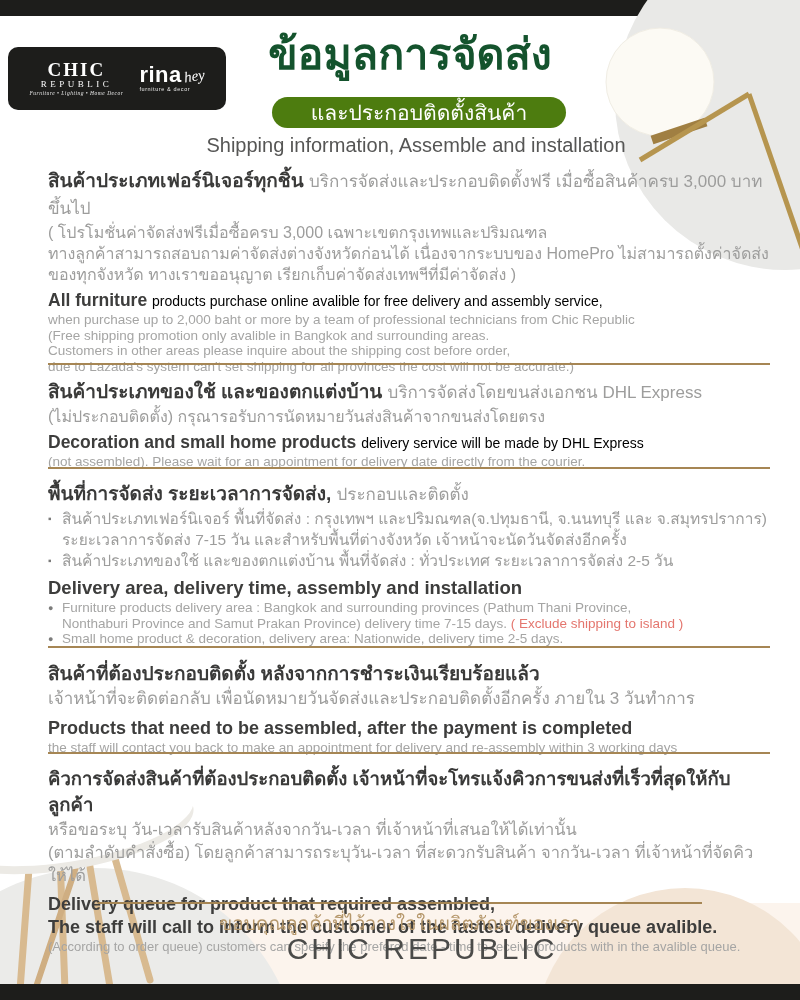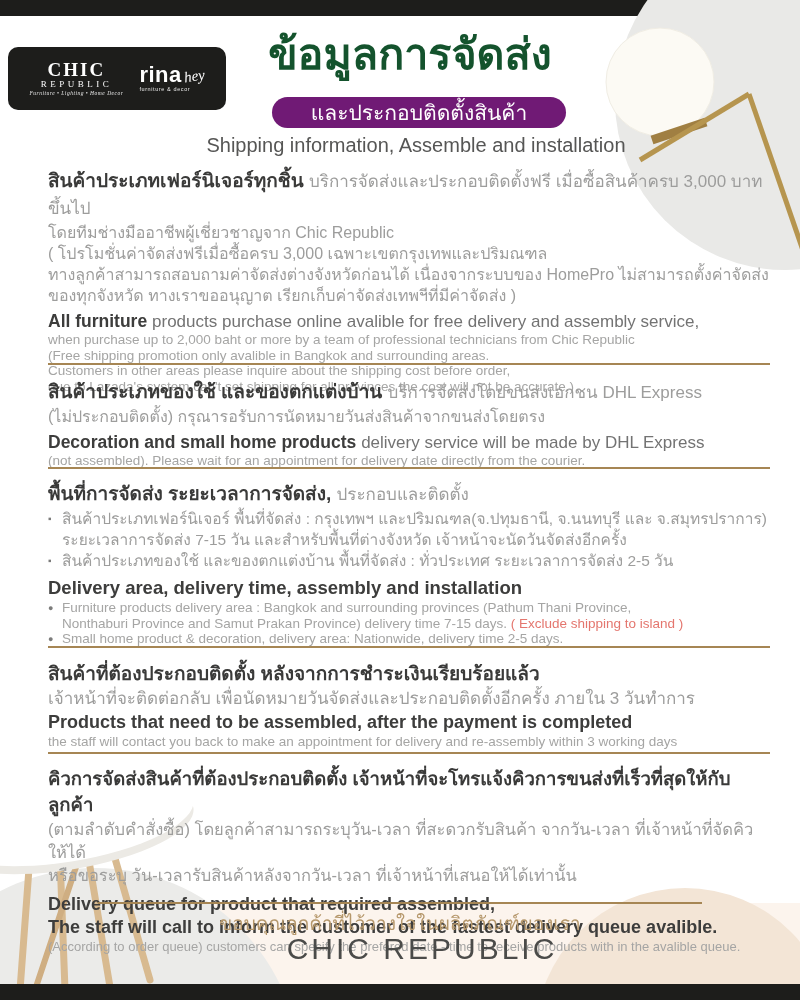--- a/index.html
+++ b/index.html
@@ -30,35 +30,35 @@
   .chic-tag   { font-family:"Liberation Serif","DejaVu Serif",serif; font-style:italic; font-size:5.5px; letter-spacing:.5px; line-height:7px; color:#e9e9e9; }
   .logo-rina { text-align:left; position:relative; }
   .rina-row { display:flex; align-items:flex-end; }
   .rina-name  { font-size:22px; font-weight:700; letter-spacing:.5px; line-height:20px; }
   .rina-script{ font-family:"Liberation Serif","DejaVu Serif",serif; font-style:italic; font-size:15px; margin-left:2px; transform:rotate(-8deg); display:inline-block; }
   .rina-tag   { font-size:5.5px; letter-spacing:.6px; color:#e9e9e9; margin-top:1px; }
 
   
   .title { position:absolute; left:250px; top:28px; width:320px; text-align:center; font-size:43px; font-weight:700;
            color:#14532d; z-index:5; line-height:52px; }
-  .red-banner { position:absolute; left:272px; top:97px; width:294px; height:31px; background:#701a75; border-radius:16px;
+  .red-banner { position:absolute; left:272px; top:97px; width:294px; height:31px; background:#4d7c0f; border-radius:16px;
                 color:#ffffff; font-size:21px; text-align:center; line-height:31px; z-index:5; }
   .subtitle-en { position:absolute; left:30px; top:134px; width:772px; text-align:center; font-size:20px; color:#565655; z-index:5; }
 
   
   .sec { position:absolute; left:48px; width:724px; z-index:5; }
   .divider { position:absolute; height:0; border-top:2px solid #a68654; z-index:5; }
   .d-wide { left:48px; width:722px; }
   .d-last { left:98px; width:604px; }
 
   .t-lead { font-size:19px; line-height:26px; font-weight:700; color:#3a3a39; }
   .t-lead .rest { font-weight:400; font-size:17px; color:#9d9d9c; }
   .t-reg  { font-size:16px; line-height:21px; color:#9d9d9c; font-weight:400; }
   .e-lead { font-size:17.5px; line-height:21px; font-weight:700; color:#3d3d3c; margin-top:5px; }
-  .e-lead .rest { font-weight:400; font-size:17px; color:#737373; }
+  .e-lead .rest { font-weight:400; font-size:14px; color:#000000; }
   .e-reg  { font-size:13.5px; line-height:15.5px; color:#a5a5a4; }
   .e-bold2 { font-size:18px; line-height:23px; font-weight:700; color:#3d3d3c; }
 
   .bullet { display:flex; }
   .bullet .mark { width:14px; flex:0 0 14px; color:#7c7c7b; font-size:10px; line-height:21px; }
   .bullet.en .mark { line-height:16px; font-size:9px; }
   .b-text { flex:1; }
   .red-note { color:#e4766e; }
 
   
@@ -110,21 +110,20 @@
       <div class="rina-tag">furniture &amp; decor</div>
     </div>
   </div>
 
   <h1 class="title">ข้อมูลการจัดส่ง</h1>
   <div class="red-banner">และประกอบติดตั้งสินค้า</div>
   <div class="subtitle-en">Shipping information, Assemble and installation</div>
 
   <div class="sec" style="top:168px">
     <p class="t-lead"><span>สินค้าประเภทเฟอร์นิเจอร์ทุกชิ้น</span> <span class="rest">บริการจัดส่งและประกอบติดตั้งฟรี เมื่อซื้อสินค้าครบ 3,000 บาทขึ้นไป</span></p>
-    <p class="t-reg">โดยทีมช่างมืออาชีพผู้เชี่ยวชาญจาก Chic Republic</p>
     <p class="t-reg">( โปรโมชั่นค่าจัดส่งฟรีเมื่อซื้อครบ 3,000 เฉพาะเขตกรุงเทพและปริมณฑล</p>
     <p class="t-reg">ทางลูกค้าสามารถสอบถามค่าจัดส่งต่างจังหวัดก่อนได้ เนื่องจากระบบของ HomePro ไม่สามารถตั้งค่าจัดส่ง</p>
     <p class="t-reg">ของทุกจังหวัด ทางเราขออนุญาต เรียกเก็บค่าจัดส่งเทพฯีที่มีค่าจัดส่ง )</p>
     <p class="e-lead"><span>All furniture</span> <span class="rest">products purchase online avalible for free delivery and assembly service,</span></p>
     <p class="e-reg">when purchase up to 2,000 baht or more by a team of professional technicians from Chic Republic</p>
     <p class="e-reg">(Free shipping promotion only avalible in Bangkok and surrounding areas.</p>
     <p class="e-reg">Customers in other areas please inquire about the shipping cost before order,</p>
     <p class="e-reg">due to Lazada's system can't set shipping for all provinces the cost will not be accurate.)</p>
   </div>
   <div class="divider d-wide" style="top:363px"></div>
@@ -165,29 +164,29 @@
       <div class="b-text">
           <p class="e-reg">Small home product &amp; decoration, delivery area: Nationwide, delivery time 2-5 days.</p>
         </div>
     </div>
   </div>
   <div class="divider d-wide" style="top:646px"></div>
 
   <div class="sec" style="top:661px">
     <p class="t-lead">สินค้าที่ต้องประกอบติดตั้ง หลังจากการชำระเงินเรียบร้อยแล้ว</p>
     <p class="t-reg" style="font-size:17px;line-height:24px">เจ้าหน้าที่จะติดต่อกลับ เพื่อนัดหมายวันจัดส่งและประกอบติดตั้งอีกครั้ง ภายใน 3 วันทำการ</p>
-    <p class="e-bold2" style="">Products that need to be assembled, after the payment is completed</p>
+    <p class="e-bold2" style="margin-top:6px">Products that need to be assembled, after the payment is completed</p>
     <p class="e-reg">the staff will contact you back to make an appointment for delivery and re-assembly within 3 working days</p>
   </div>
   <div class="divider d-wide" style="top:752px"></div>
 
   <div class="sec" style="top:766px">
     <p class="t-lead" style="font-size:18.5px">คิวการจัดส่งสินค้าที่ต้องประกอบติดตั้ง เจ้าหน้าที่จะโทรแจ้งคิวการขนส่งที่เร็วที่สุดให้กับลูกค้า</p>
+    <p class="t-reg" style="font-size:16.5px;line-height:23px">หรือขอระบุ วัน-เวลารับสินค้าหลังจากวัน-เวลา ที่เจ้าหน้าที่เสนอให้ได้เท่านั้น</p>
     <p class="t-reg" style="font-size:16.5px;line-height:23px">(ตามลำดับคำสั่งซื้อ) โดยลูกค้าสามารถระบุวัน-เวลา ที่สะดวกรับสินค้า จากวัน-เวลา ที่เจ้าหน้าที่จัดคิวให้ได้</p>
-    <p class="t-reg" style="font-size:16.5px;line-height:23px">หรือขอระบุ วัน-เวลารับสินค้าหลังจากวัน-เวลา ที่เจ้าหน้าที่เสนอให้ได้เท่านั้น</p>
     <p class="e-bold2" style="margin-top:6px">Delivery queue for product that required assembled,</p>
     <p class="e-bold2">The staff will call to inform the customer of the fastest delivery queue avalible.</p>
     <p class="e-reg" style="font-size:13px">(According to order queue) customers can specify the prefered date - time to receive products with in the avalible queue.</p>
   </div>
   <div class="divider d-last" style="top:902px"></div>
 
   <div class="thanks">ขอบคุณลูกค้าที่ไว้วางใจในผลิตภัณฑ์ของเรา</div>
   <div class="brand">CHIC REPUBLIC</div>
 
   <div class="bottom-bar"></div>

